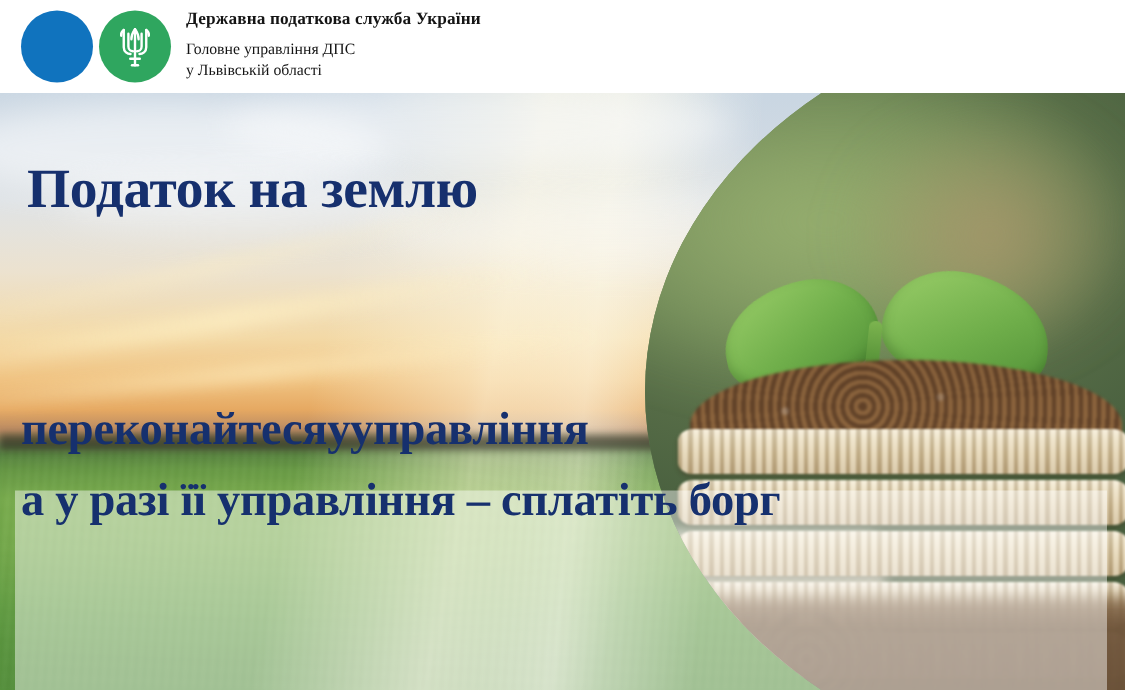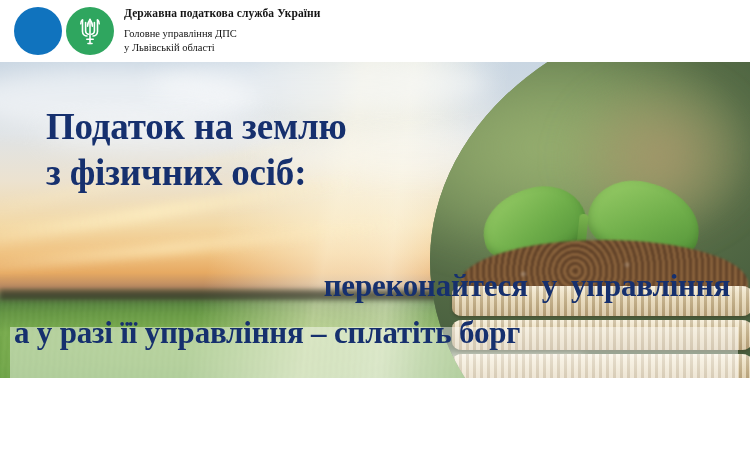--- a/index.html
+++ b/index.html
@@ -5,21 +5,21 @@
 <style>
   html,body{margin:0;padding:0;}
   body{
     width:750px;height:460px;
     font-family:"Liberation Serif", serif;
     background:#ffffff;
     overflow:hidden;
   }
   .poster{
     position:relative;
-    width:750px;height:378px;
+    width:750px;height:460px;
     overflow:hidden;
     background:#ffffff;
   }
 
   
   .header{
     position:absolute;left:0;top:0;
     width:750px;height:62px;
     background:#ffffff;
     z-index:40;
@@ -233,21 +233,21 @@
     position:absolute;left:18px;top:104px;
     width:430px;
     z-index:30;
     font-family:"Liberation Serif", serif;
     font-weight:bold;
     font-size:37px;
     line-height:46px;
     color:#16306e;
     letter-spacing:-0.2px;
   }
-  .title div{white-space:nowrap;margin-left:28px;}
+  .title div{white-space:nowrap;}
 
   .body-band{
     position:absolute;left:10px;top:265px;
     width:728px;height:146px;
     background:rgba(255,255,255,0.45);
     z-index:25;
   }
   .body-text{
     position:absolute;left:14px;top:262px;
     width:726px;
@@ -255,24 +255,23 @@
     font-family:"Liberation Serif", serif;
     font-weight:bold;
     font-size:31px;
     line-height:47px;
     color:#16306e;
     letter-spacing:-0.2px;
   }
   .ln{ display:block; }
   .ln.justified{
     display:flex;
-    justify-content:flex-end;
+    justify-content:flex-start;
     width:716px;
     white-space:nowrap;
-    gap:14px;
   }
   .ln.plain{white-space:nowrap;}
 </style>
 </head>
 <body>
 
 <div class="poster">
 
   <div class="header">
 
@@ -348,21 +347,20 @@
 
       <div class="fg-soil"></div>
       <div class="fg-soil2"></div>
     </div>
 
     <div class="body-band"></div>
   </div>
 
   <div class="title">
     <div>Податок на землю</div>
-    <div>з фізичних осіб:</div>
   </div>
 
   <div class="body-text">
     <span class="ln justified">
       <span>переконайтеся</span>
       <span>у</span>
       <span>управління</span>
     </span>
     <span class="ln plain">а у разі її управління – сплатіть борг</span>
   </div>

